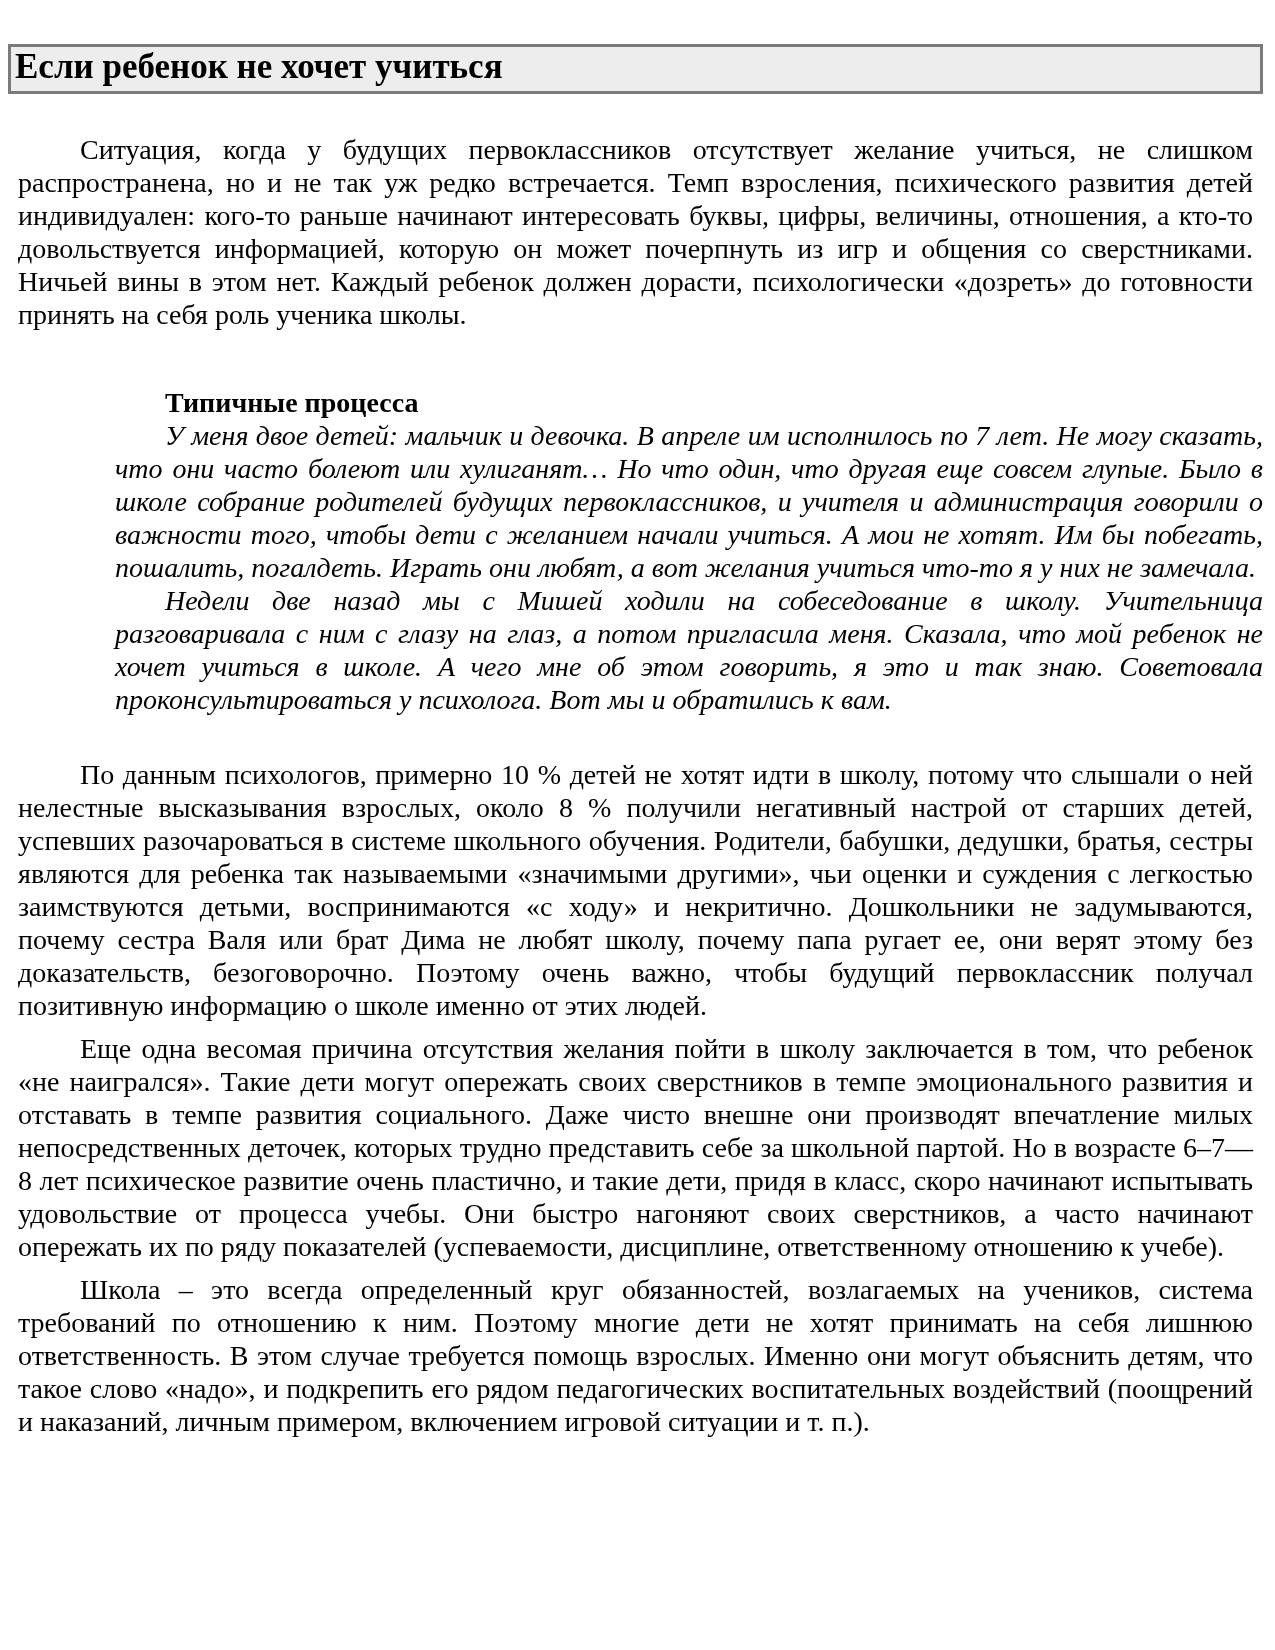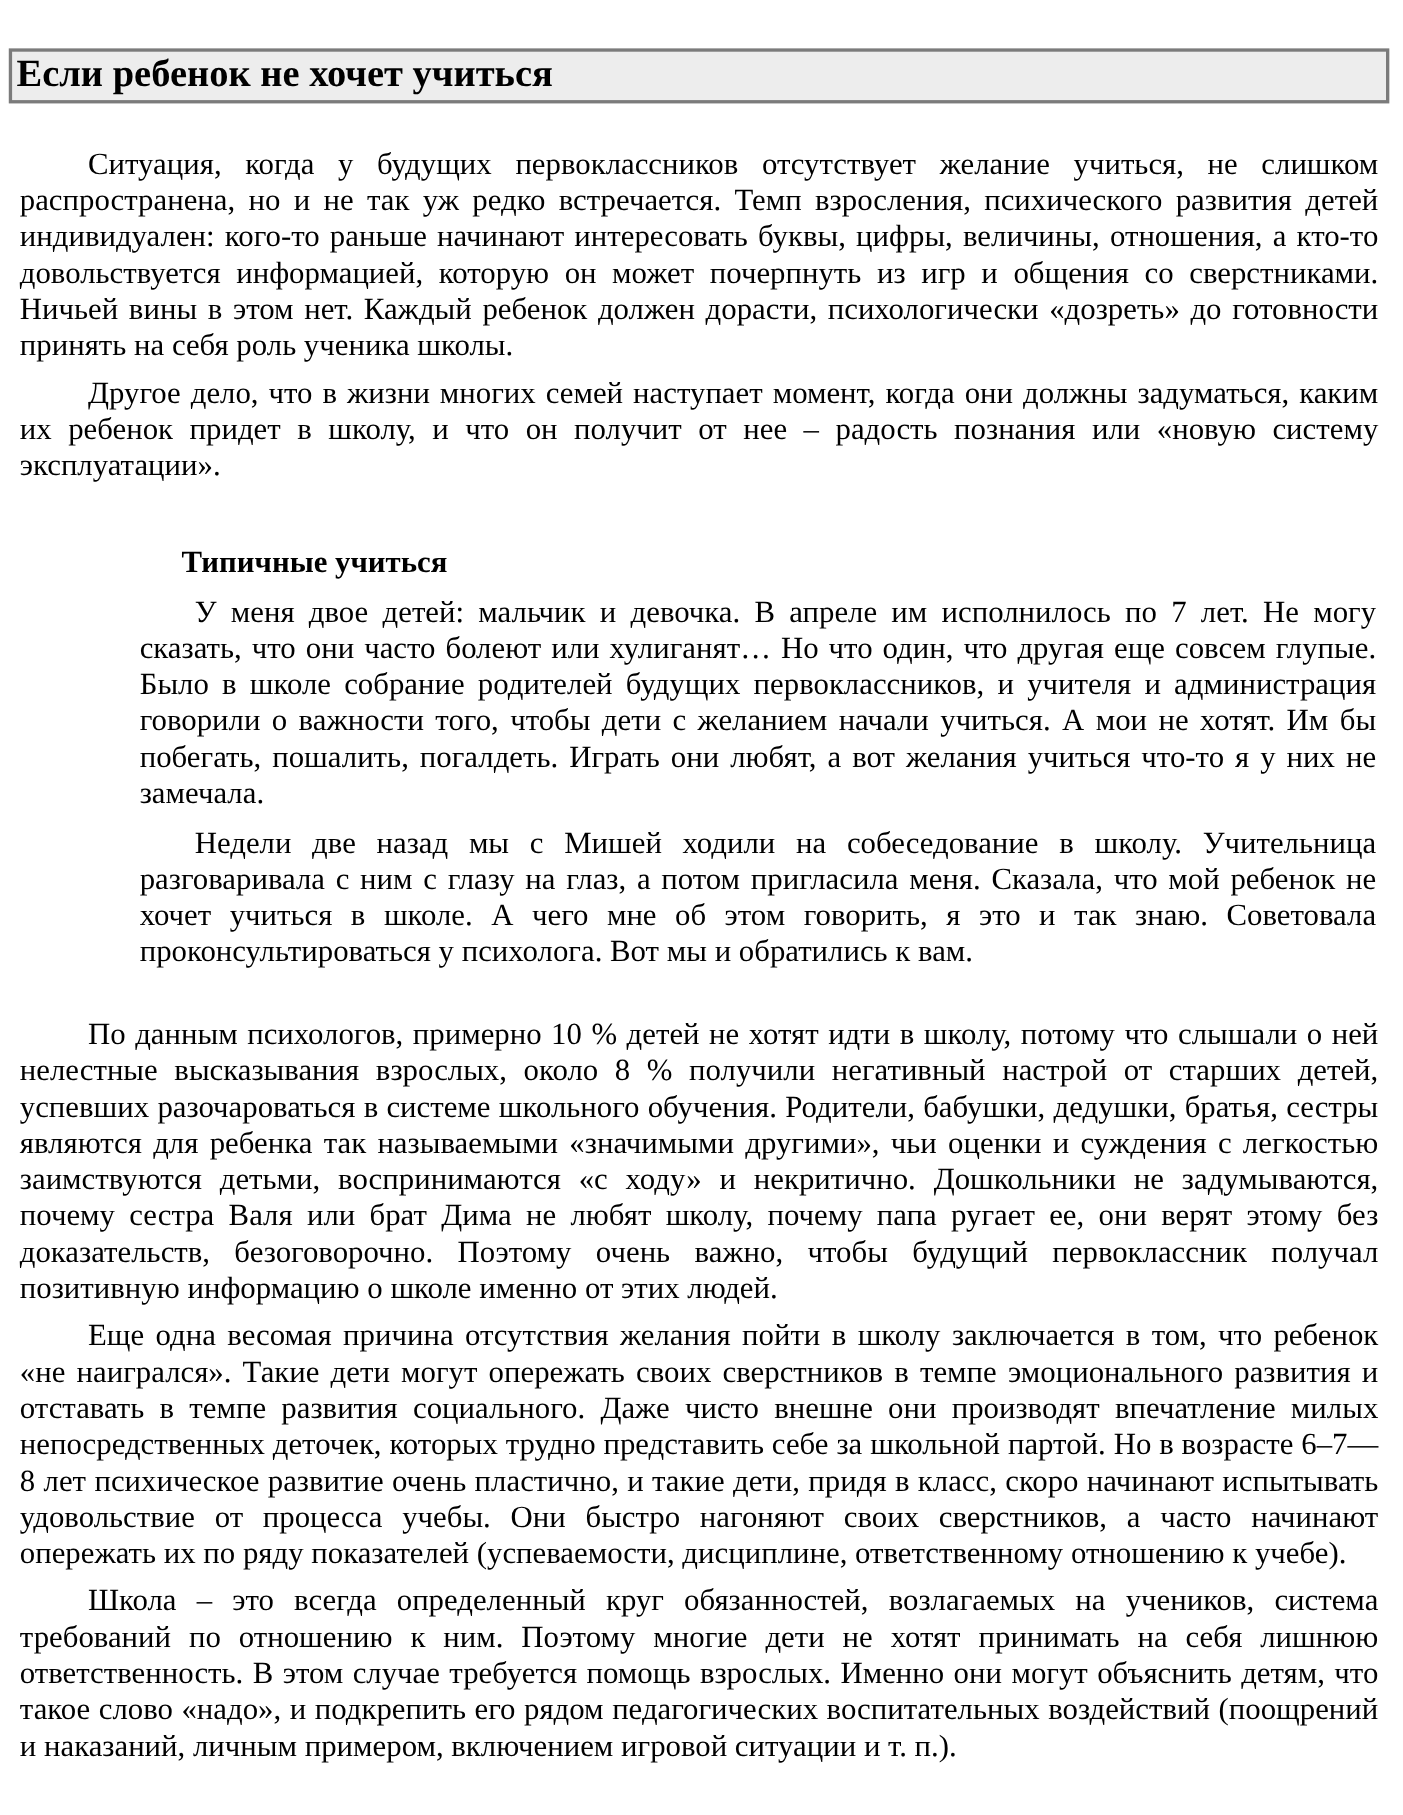--- a/index.html
+++ b/index.html
@@ -43,42 +43,42 @@
   }
   .quote-heading {
     margin: 0;
     font-size: 28px;
     line-height: 33px;
     font-weight: 700;
     font-style: normal;
     text-indent: 50px;
   }
   .quote-para {
-    margin: 12px;
+    margin: 0;
     font-size: 28px;
     line-height: 33px;
     text-align: justify;
     text-indent: 50px;
+    font-style: italic;
   }
 </style>
 </head>
 <body>
 
 <div class="page">
 
   <h1 class="title-box">Если ребенок не хочет учиться</h1>
 
   <div class="body-text">
 
     <p class="para">Ситуация, когда у будущих первоклассников отсутствует желание учиться, не слишком распространена, но и не так уж редко встречается. Темп взросления, психического развития детей индивидуален: кого-то раньше начинают интересовать буквы, цифры, величины, отношения, а кто-то довольствуется информацией, которую он может почерпнуть из игр и общения со сверстниками. Ничьей вины в этом нет. Каждый ребенок должен дорасти, психологически «дозреть» до готовности принять на себя роль ученика школы.</p>
 
-    <p class="para">Другое дело, что в жизни многих семей наступает момент, когда они должны задуматься, каким их ребенок придет в школу, и что он получит от нее – радость познания или «новую систему эксплуатации».</p>
 
     <section class="quote">
-      <p class="quote-heading">Типичные учиться</p>
+      <p class="quote-heading">Типичные процесса</p>
       <p class="quote-para">У меня двое детей: мальчик и девочка. В апреле им исполнилось по 7 лет. Не могу сказать, что они часто болеют или хулиганят… Но что один, что другая еще совсем глупые. Было в школе собрание родителей будущих первоклассников, и учителя и администрация говорили о важности того, чтобы дети с желанием начали учиться. А мои не хотят. Им бы побегать, пошалить, погалдеть. Играть они любят, а вот желания учиться что-то я у них не замечала.</p>
       <p class="quote-para">Недели две назад мы с Мишей ходили на собеседование в школу. Учительница разговаривала с ним с глазу на глаз, а потом пригласила меня. Сказала, что мой ребенок не хочет учиться в школе. А чего мне об этом говорить, я это и так знаю. Советовала проконсультироваться у психолога. Вот мы и обратились к вам.</p>
     </section>
 
     <p class="para">По данным психологов, примерно 10 % детей не хотят идти в школу, потому что слышали о ней нелестные высказывания взрослых, около 8 % получили негативный настрой от старших детей, успевших разочароваться в системе школьного обучения. Родители, бабушки, дедушки, братья, сестры являются для ребенка так называемыми «значимыми другими», чьи оценки и суждения с легкостью заимствуются детьми, воспринимаются «с ходу» и некритично. Дошкольники не задумываются, почему сестра Валя или брат Дима не любят школу, почему папа ругает ее, они верят этому без доказательств, безоговорочно. Поэтому очень важно, чтобы будущий первоклассник получал позитивную информацию о школе именно от этих людей.</p>
 
     <p class="para">Еще одна весомая причина отсутствия желания пойти в школу заключается в том, что ребенок «не наигрался». Такие дети могут опережать своих сверстников в темпе эмоционального развития и отставать в темпе развития социального. Даже чисто внешне они производят впечатление милых непосредственных деточек, которых трудно представить себе за школьной партой. Но в возрасте 6–7—8 лет психическое развитие очень пластично, и такие дети, придя в класс, скоро начинают испытывать удовольствие от процесса учебы. Они быстро нагоняют своих сверстников, а часто начинают опережать их по ряду показателей (успеваемости, дисциплине, ответственному отношению к учебе).</p>
 
     <p class="para">Школа – это всегда определенный круг обязанностей, возлагаемых на учеников, система требований по отношению к ним. Поэтому многие дети не хотят принимать на себя лишнюю ответственность. В этом случае требуется помощь взрослых. Именно они могут объяснить детям, что такое слово «надо», и подкрепить его рядом педагогических воспитательных воздействий (поощрений и наказаний, личным примером, включением игровой ситуации и т. п.).</p>
 

